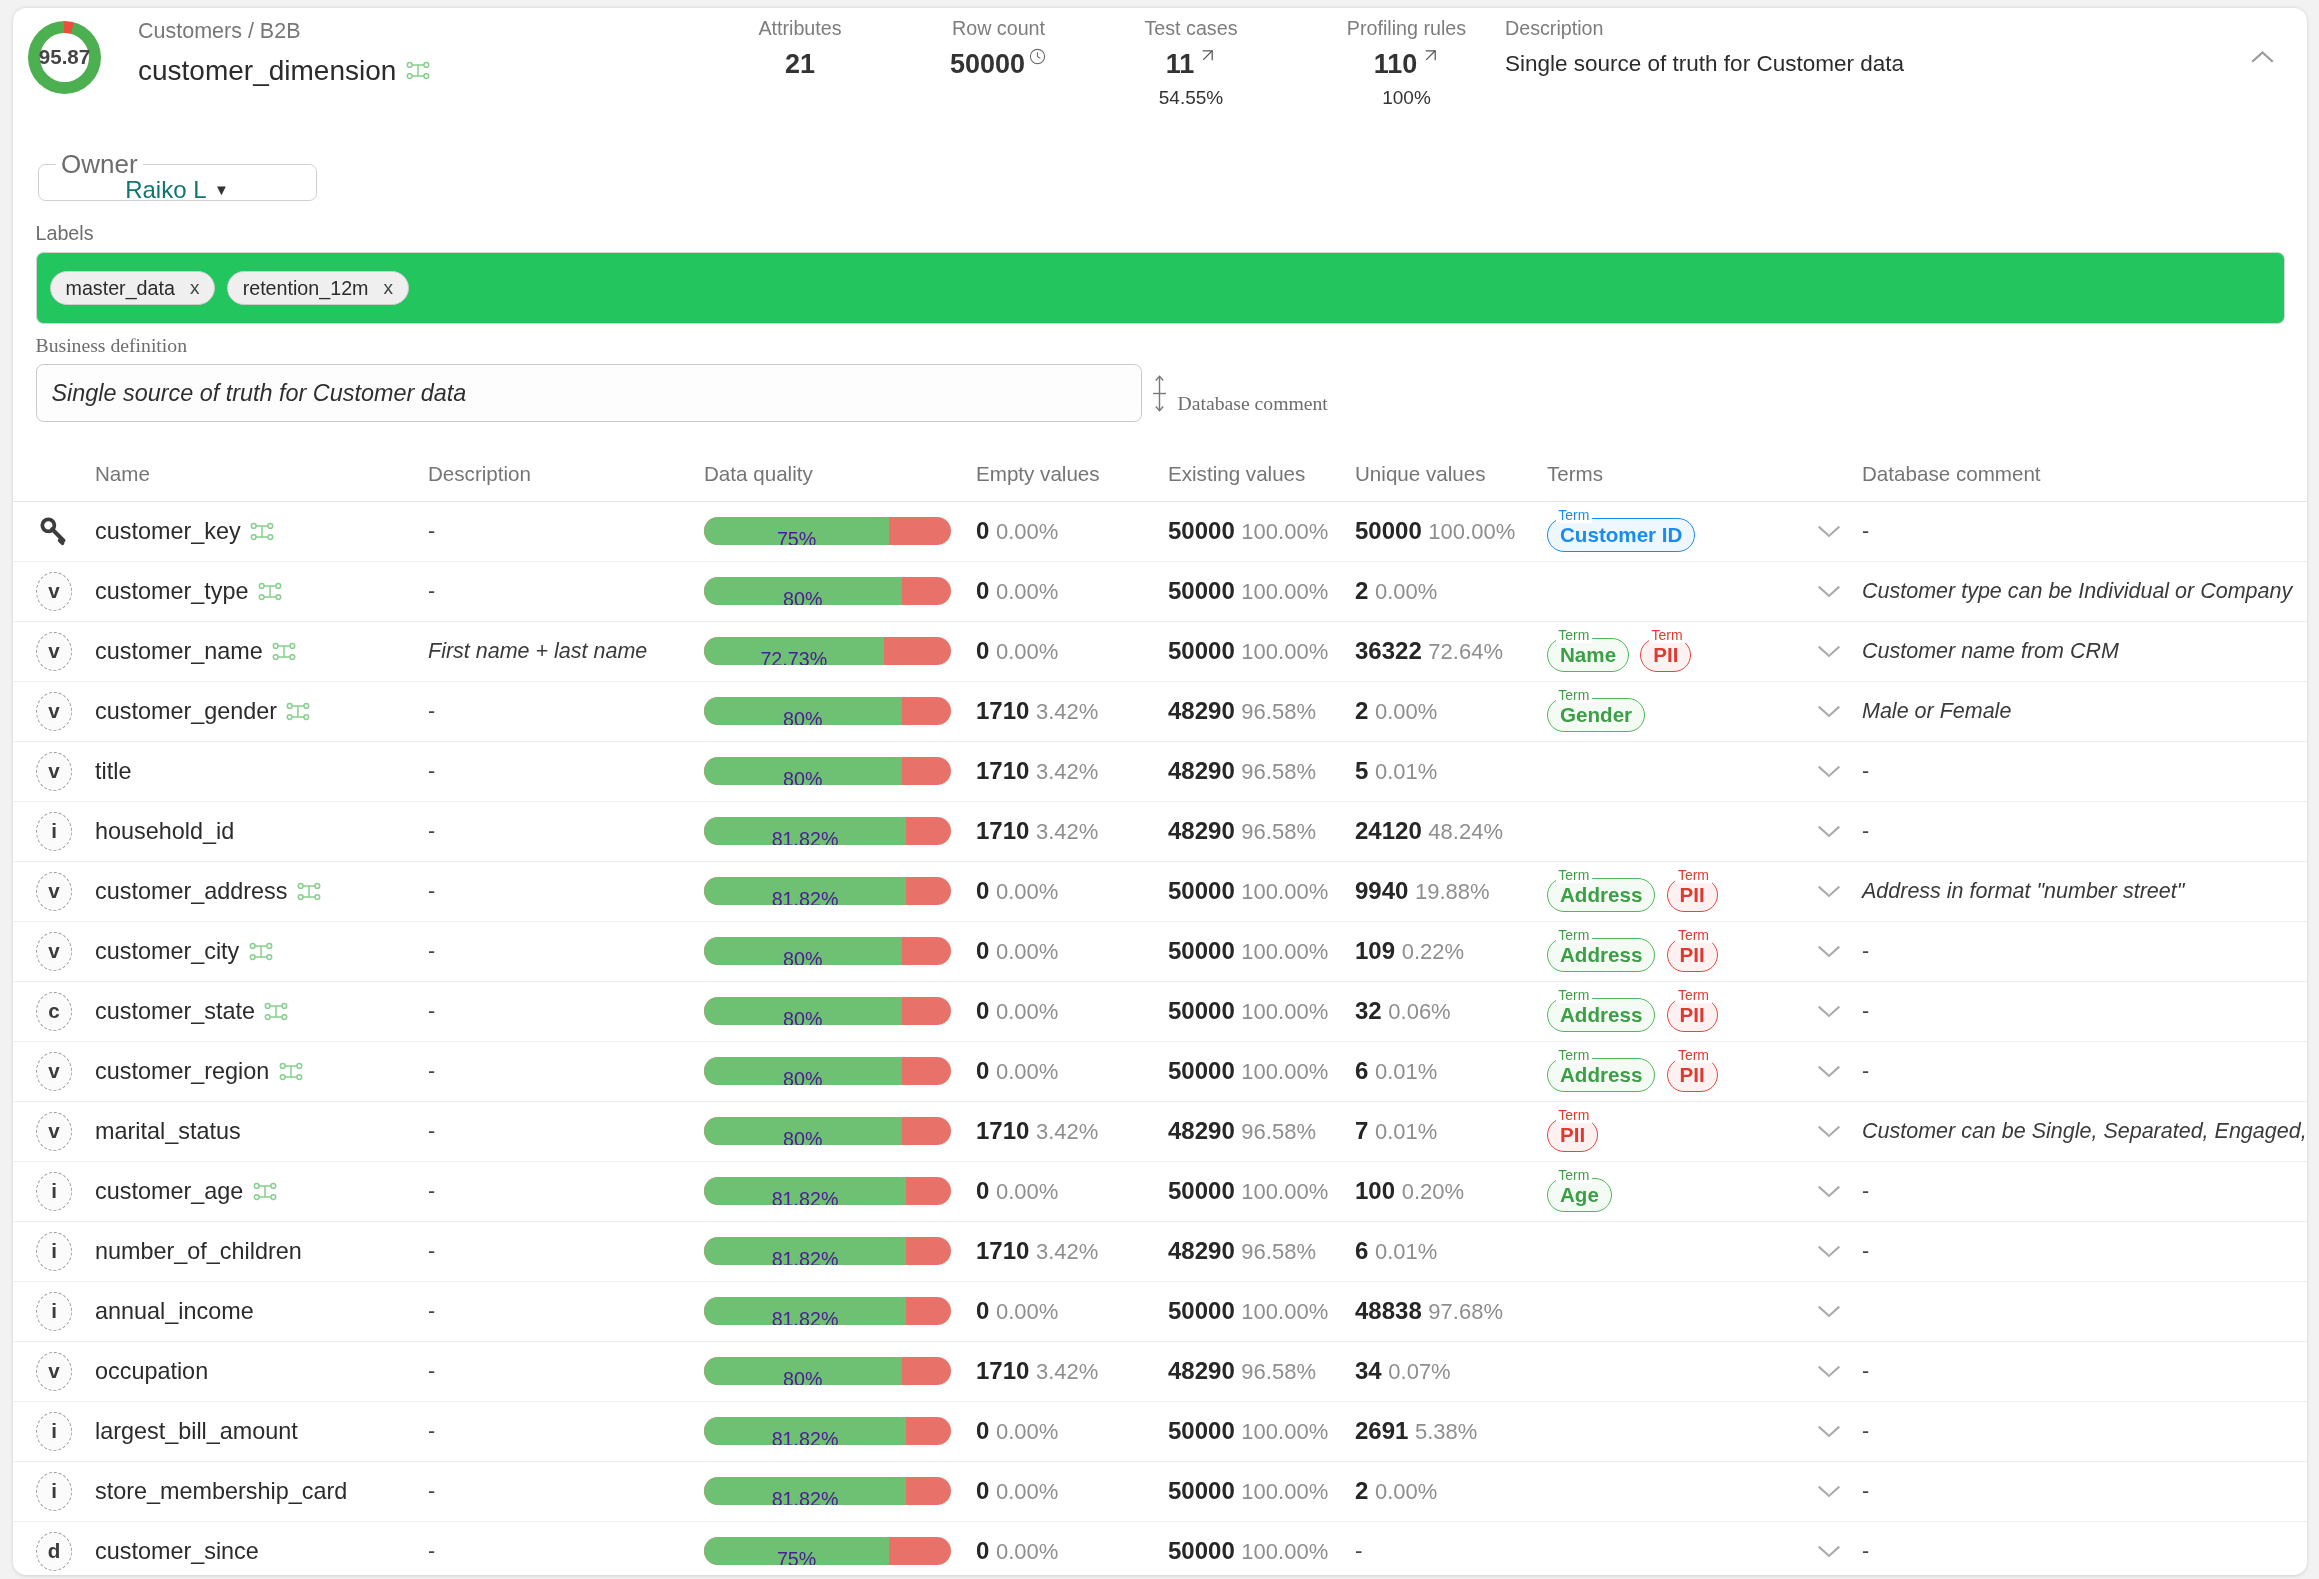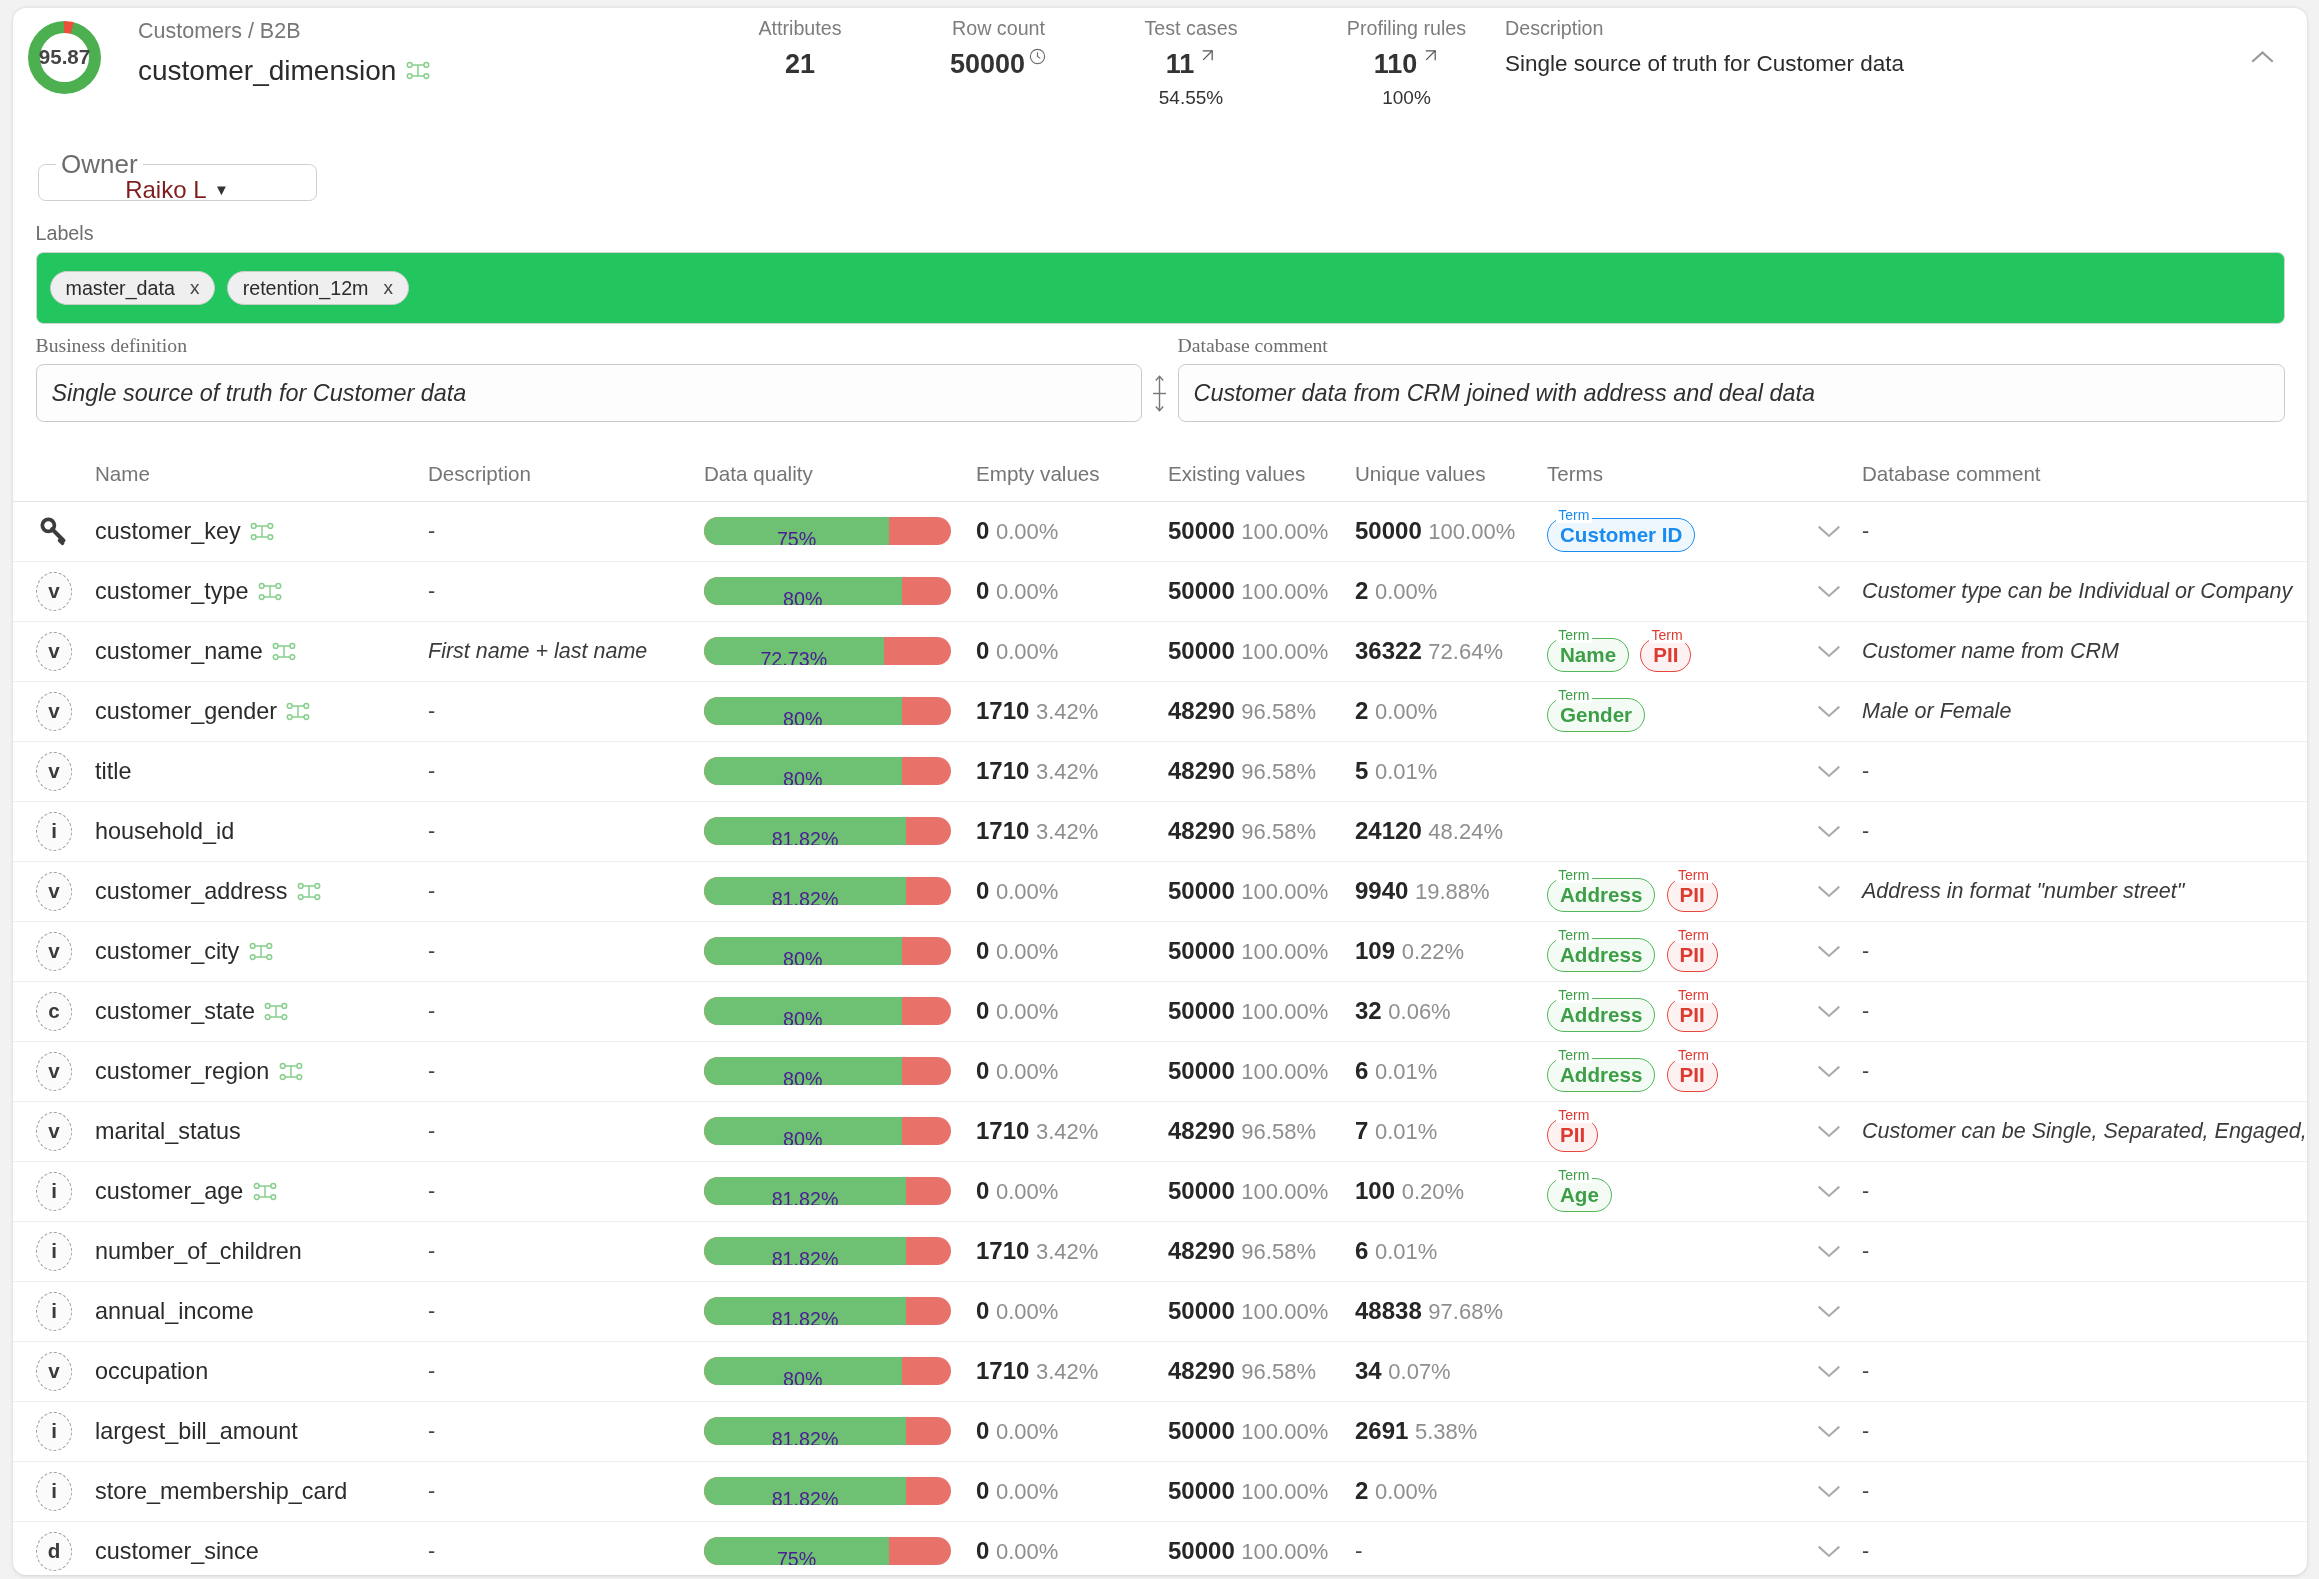--- a/index.html
+++ b/index.html
@@ -70,21 +70,21 @@
 
   
   .owner-wrap { position: absolute; left: 22.5px; top: 141px; }
   .fieldbox {
     border: 0.9px solid #cfcfcf; border-radius: 7.5px;
     padding: 0 17px; height: 52px;
     display: flex; align-items: center; justify-content: center;
     min-width: 279px;
   }
   .fieldbox legend { font-size: 26px; color: #6d6d6d; padding: 0 5.6px; }
-  .owner-val { font-size: 24px; color: #7f1d1d; }
+  .owner-val { font-size: 24px; color: #0f766e; }
   .caret { font-size: 15px; margin-left: 7.5px; color: #333; }
 
   
   .labels-wrap { position: absolute; left: 22.5px; top: 214px; right: 22.5px; }
   .labels-title { font-size: 19.7px; color: #6d6d6d; margin-bottom: 7.5px; }
   .labels-box {
     border: 0.9px solid #d4d4d4; border-radius: 7.5px;
     background: #22c55e; height: 72px;
     display: flex; align-items: center; gap: 11.2px; padding: 0 13px;
   }
@@ -301,21 +301,20 @@
       <div class="resize-handle">
         <svg viewBox="0 0 20 44" width="19" height="41">
           <path d="M10 4 V40" stroke="#777" stroke-width="1.5" fill="none"></path>
           <path d="M6 8 L10 3.5 L14 8" stroke="#777" stroke-width="1.5" fill="none"></path>
           <path d="M6 36 L10 40.5 L14 36" stroke="#777" stroke-width="1.5" fill="none"></path>
           <path d="M3 22 H17" stroke="#777" stroke-width="1.5" fill="none"></path>
         </svg>
       </div>
       <div class="def-col" style="flex:1;min-width:0;">
         <div class="def-lbl">Database comment</div>
-        <div class="def-input">Customer data from CRM joined with address and deal data</div>
       </div>
     </div>
   </div>
 
   <div class="tbl">
     <div class="trow thead">
       <div class="c-ico"></div>
       <div class="c-name cell">Name</div>
       <div class="c-desc cell">Description</div>
       <div class="c-dq cell">Data quality</div>

